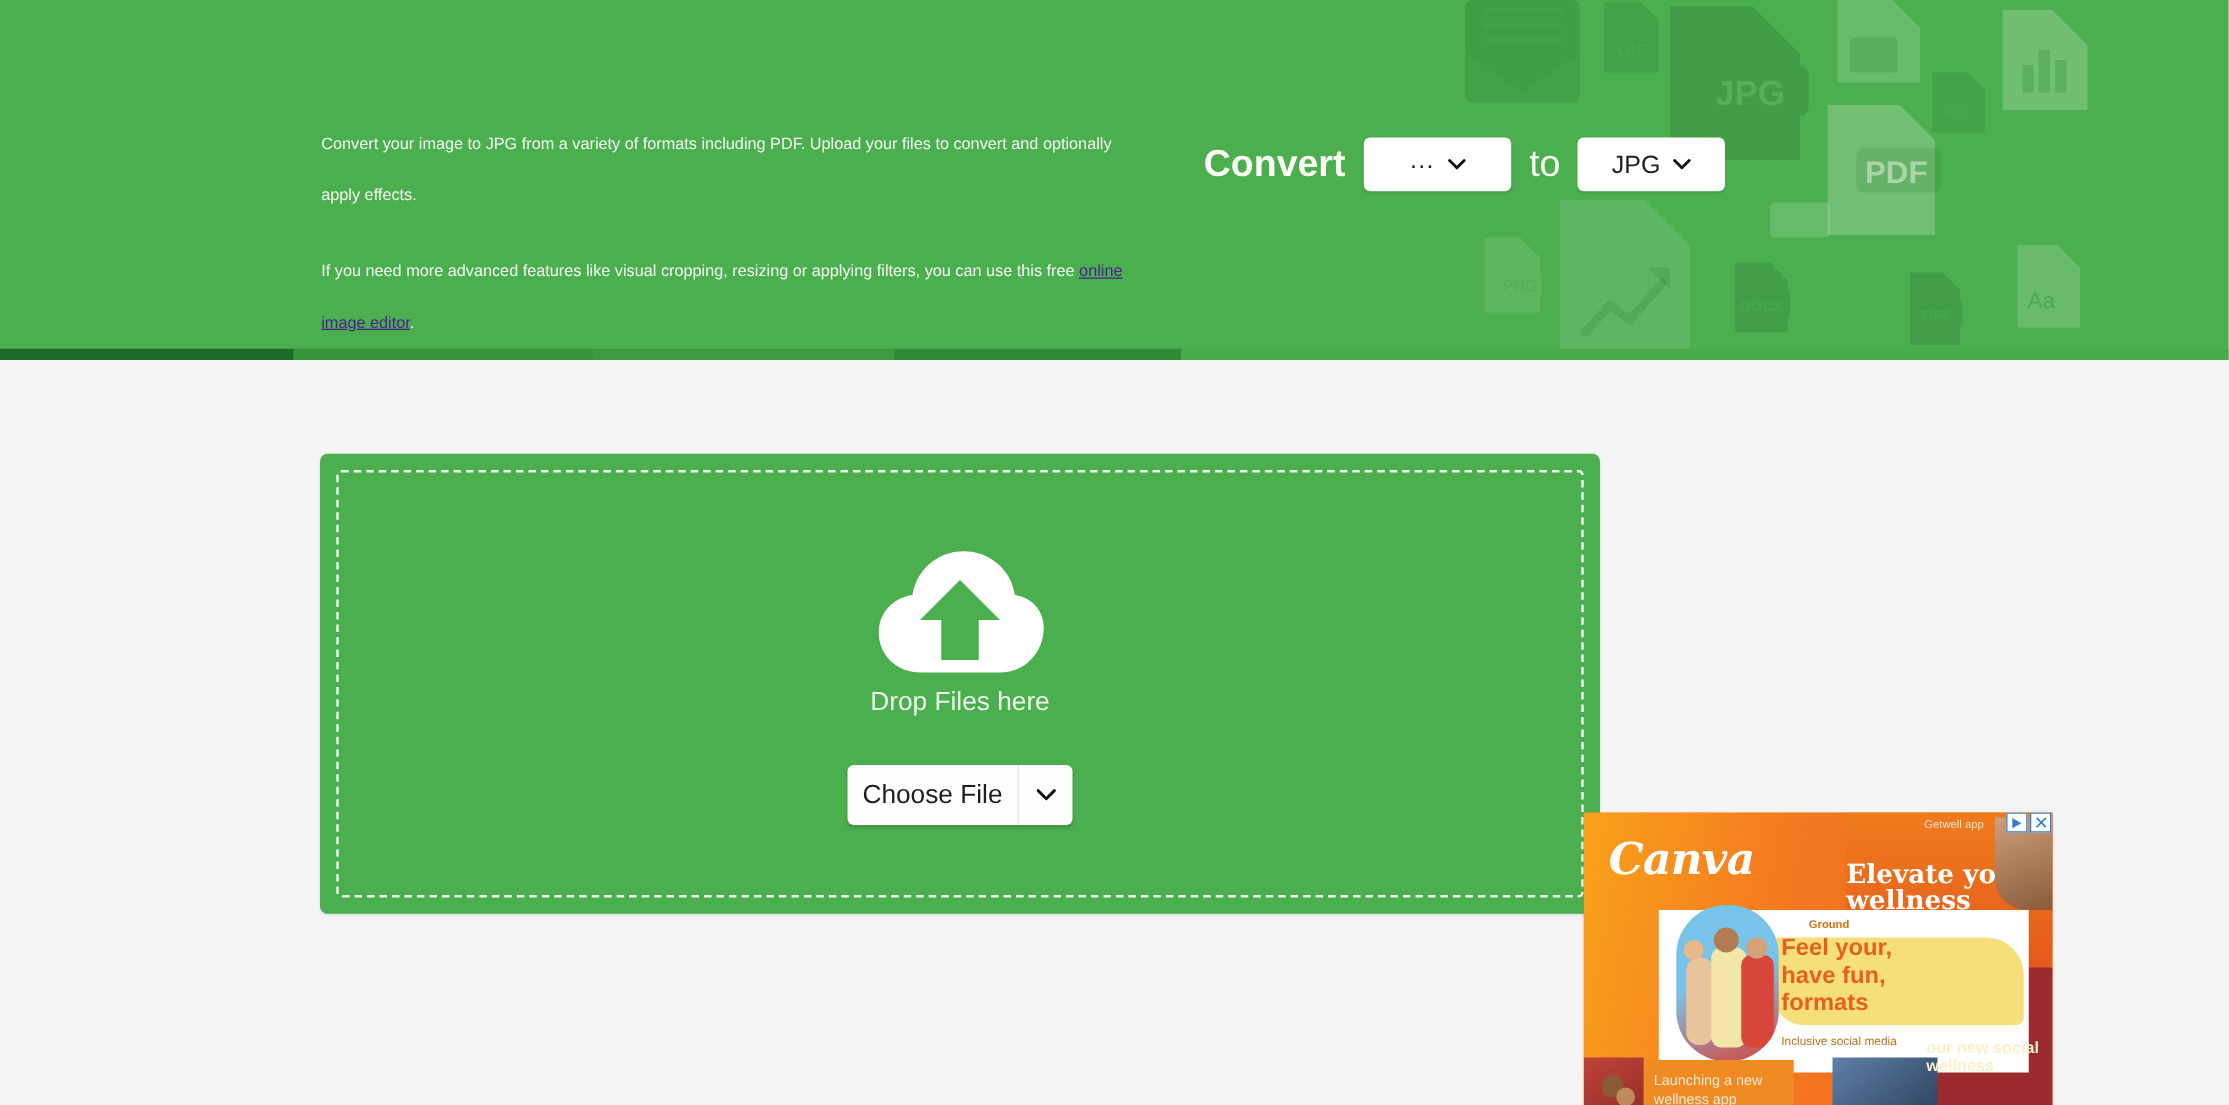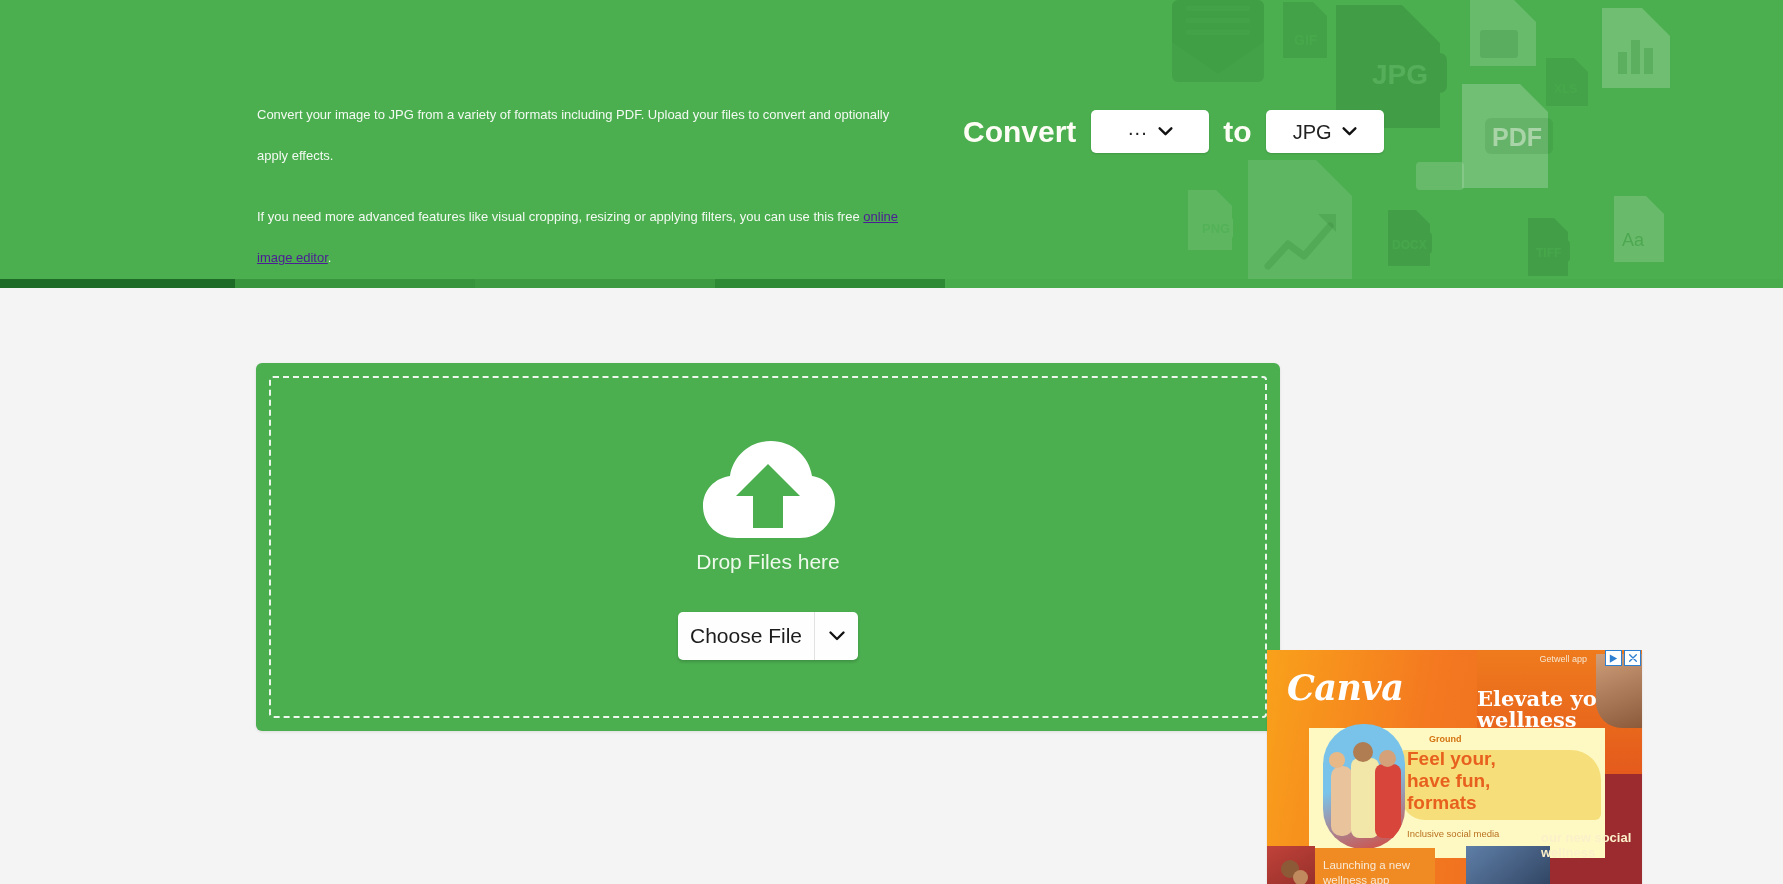--- a/index.html
+++ b/index.html
@@ -66,21 +66,21 @@
     gap: 0px;
   }
   .convert-word {
     font-size: 30px;
     font-weight: bold;
     color: #fdfdf5;
     margin-right: 15px;
   }
   .to-word {
     font-size: 30px;
-    font-weight: bold;
+    font-weight: normal;
     color: #fdfdf5;
     margin: 0 14px;
   }
   .fmt-select {
     background: #ffffff;
     border: none;
     border-radius: 5px;
     height: 43px;
     min-width: 118px;
     display: flex;
@@ -236,23 +236,23 @@
     z-index: 5;
   }
   .ad-face {
     position:absolute; right: 0px; top: 4px;
     width: 46px; height: 74px;
     background: linear-gradient(160deg,#cf9e7a,#8a5a3b);
     border-radius: 0 0 0 26px;
     z-index: 6;
   }
   .ad-card {
-    position: absolute; left: 42px; top: 78px;
+    position: absolute; left: 60px; top: 78px;
     width: 296px; height: 130px;
-    background: #fef9c3;
+    background: #ffffff;
     z-index: 5;
   }
   .ad-ground {
     position:absolute; left: 120px; top: 6px;
     font-size: 9px; font-weight: bold; color: #d4720f;
   }
   .ad-brush {
     position:absolute; left: 92px; top: 22px;
     width: 200px; height: 70px;
     background: #f6df7b;

